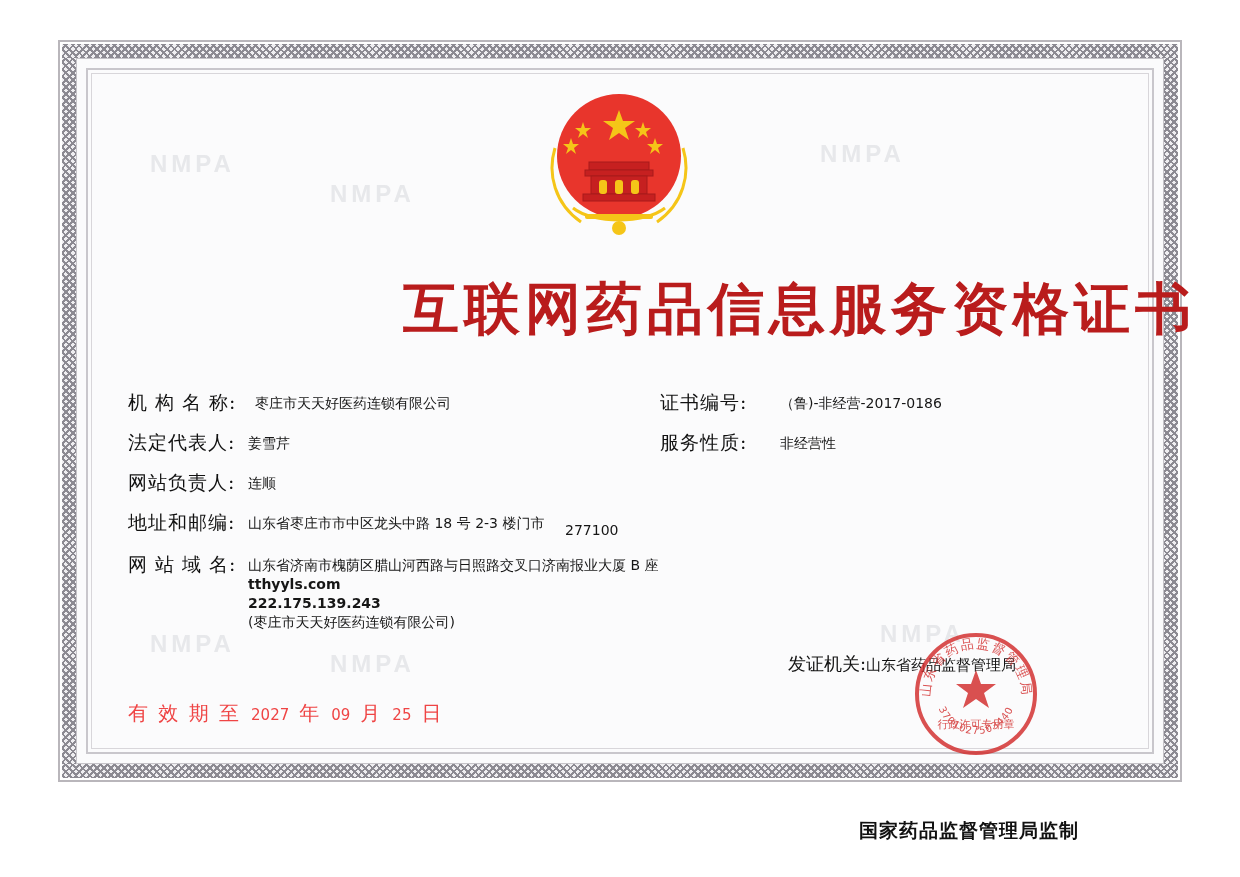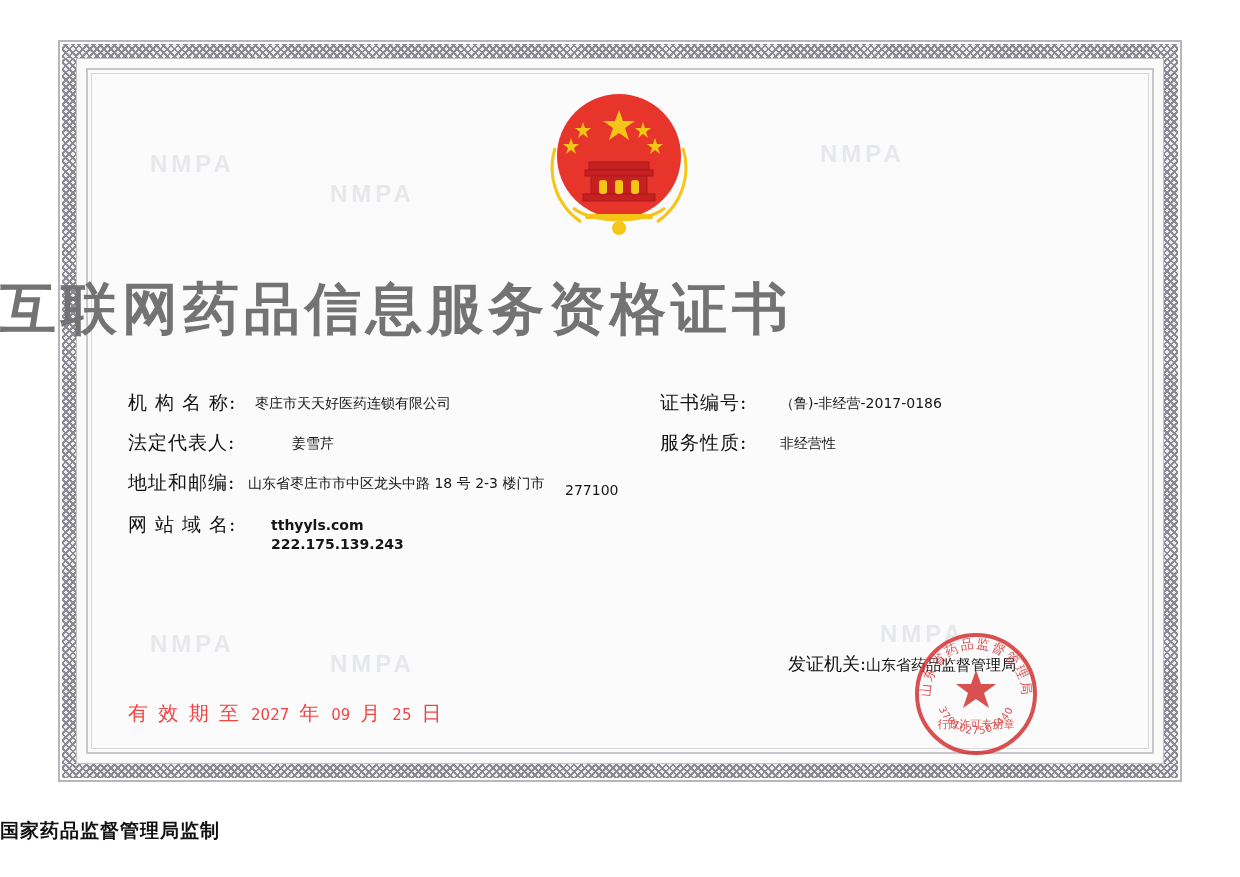--- a/index.html
+++ b/index.html
@@ -94,26 +94,26 @@
     height: 160px;
   }
   .emblem svg { display:block; }
 
   
   .title {
     position: absolute;
     left: 0;
     top: 272px;
     width: 1196px;
-    text-align: left;
+    text-align: right;
     font-family: "DejaVu Serif", serif;
     font-weight: bold;
     font-size: 56px;
     letter-spacing: 5px;
-    color: #737373;
+    color: #b91c1c;
   }
 
   
   .fields {
     position: absolute;
     left: 0;
     top: 390px;
     width: 1013px;
   }
   .row {
@@ -147,21 +147,21 @@
     left: 248px;
     top: 0;
     line-height: 19px;
   }
   .domain-lines div {
     font-family: "DejaVu Sans", sans-serif;
     font-size: 14px;
     color: #161616;
     white-space: nowrap;
   }
-  .domain-lines .bold { font-weight: bold; margin-left: 23px; }
+  .domain-lines .bold { font-weight: bold; }
 
   
   .issuer {
     position: absolute;
     left: 788px;
     top: 652px;
     font-family: "DejaVu Serif", serif;
     font-size: 18px;
     color: #111;
     white-space: nowrap;
@@ -214,21 +214,21 @@
     opacity: 0.82;
     pointer-events: none;
   }
 
   
   .footer {
     position: absolute;
     left: 0;
     top: 818px;
     width: 1079px;
-    text-align: left;
+    text-align: right;
     font-family: "DejaVu Serif", serif;
     font-weight: bold;
     font-size: 19px;
     color: #111;
     letter-spacing: 1px;
   }
 </style>
 </head>
 <body>
 
@@ -288,37 +288,43 @@
 
     <div class="row">
       <span class="label left-label">机 构 名 称:</span>
       <span class="value left-value" style="top:5px;margin-left:7px;">枣庄市天天好医药连锁有限公司</span>
       <span class="label right-label">证书编号:</span>
       <span class="value right-value" style="top:5px;">（鲁)-非经营-2017-0186</span>
     </div>
 
     <div class="row">
       <span class="label left-label">法定代表人:</span>
-      <span class="value left-value" style="top:5px;margin-left:44px;">姜雪芹</span>
+      <span class="value left-value" style="top:5px;">姜雪芹</span>
       <span class="label right-label">服务性质:</span>
       <span class="value right-value" style="top:5px;">非经营性</span>
     </div>
 
+    <div class="row">
+      <span class="label left-label">网站负责人:</span>
+      <span class="value left-value" style="top:5px;">连顺</span>
+    </div>
 
     <div class="row">
       <span class="label left-label">地址和邮编:</span>
       <span class="value left-value" style="top:5px;">山东省枣庄市市中区龙头中路 18 号 2-3 楼门市</span>
       <span class="value" style="left:565px; top:12px;">277100</span>
     </div>
 
     <div class="row" style="height:90px;padding-left:32px;">
       <span class="label left-label" style="top:2px;">网 站 域 名:</span>
       <div class="domain-lines" style="top:6px;">
+        <div>山东省济南市槐荫区腊山河西路与日照路交叉口济南报业大厦 B 座</div>
         <div class="bold">tthyyls.com</div>
         <div class="bold">222.175.139.243</div>
+        <div>(枣庄市天天好医药连锁有限公司)</div>
       </div>
     </div>
 
   </div>
 
   <div class="issuer">
     <span>发证机关:</span><span class="issuer-value">山东省药品监督管理局</span>
   </div>
 
   <div class="validity">

